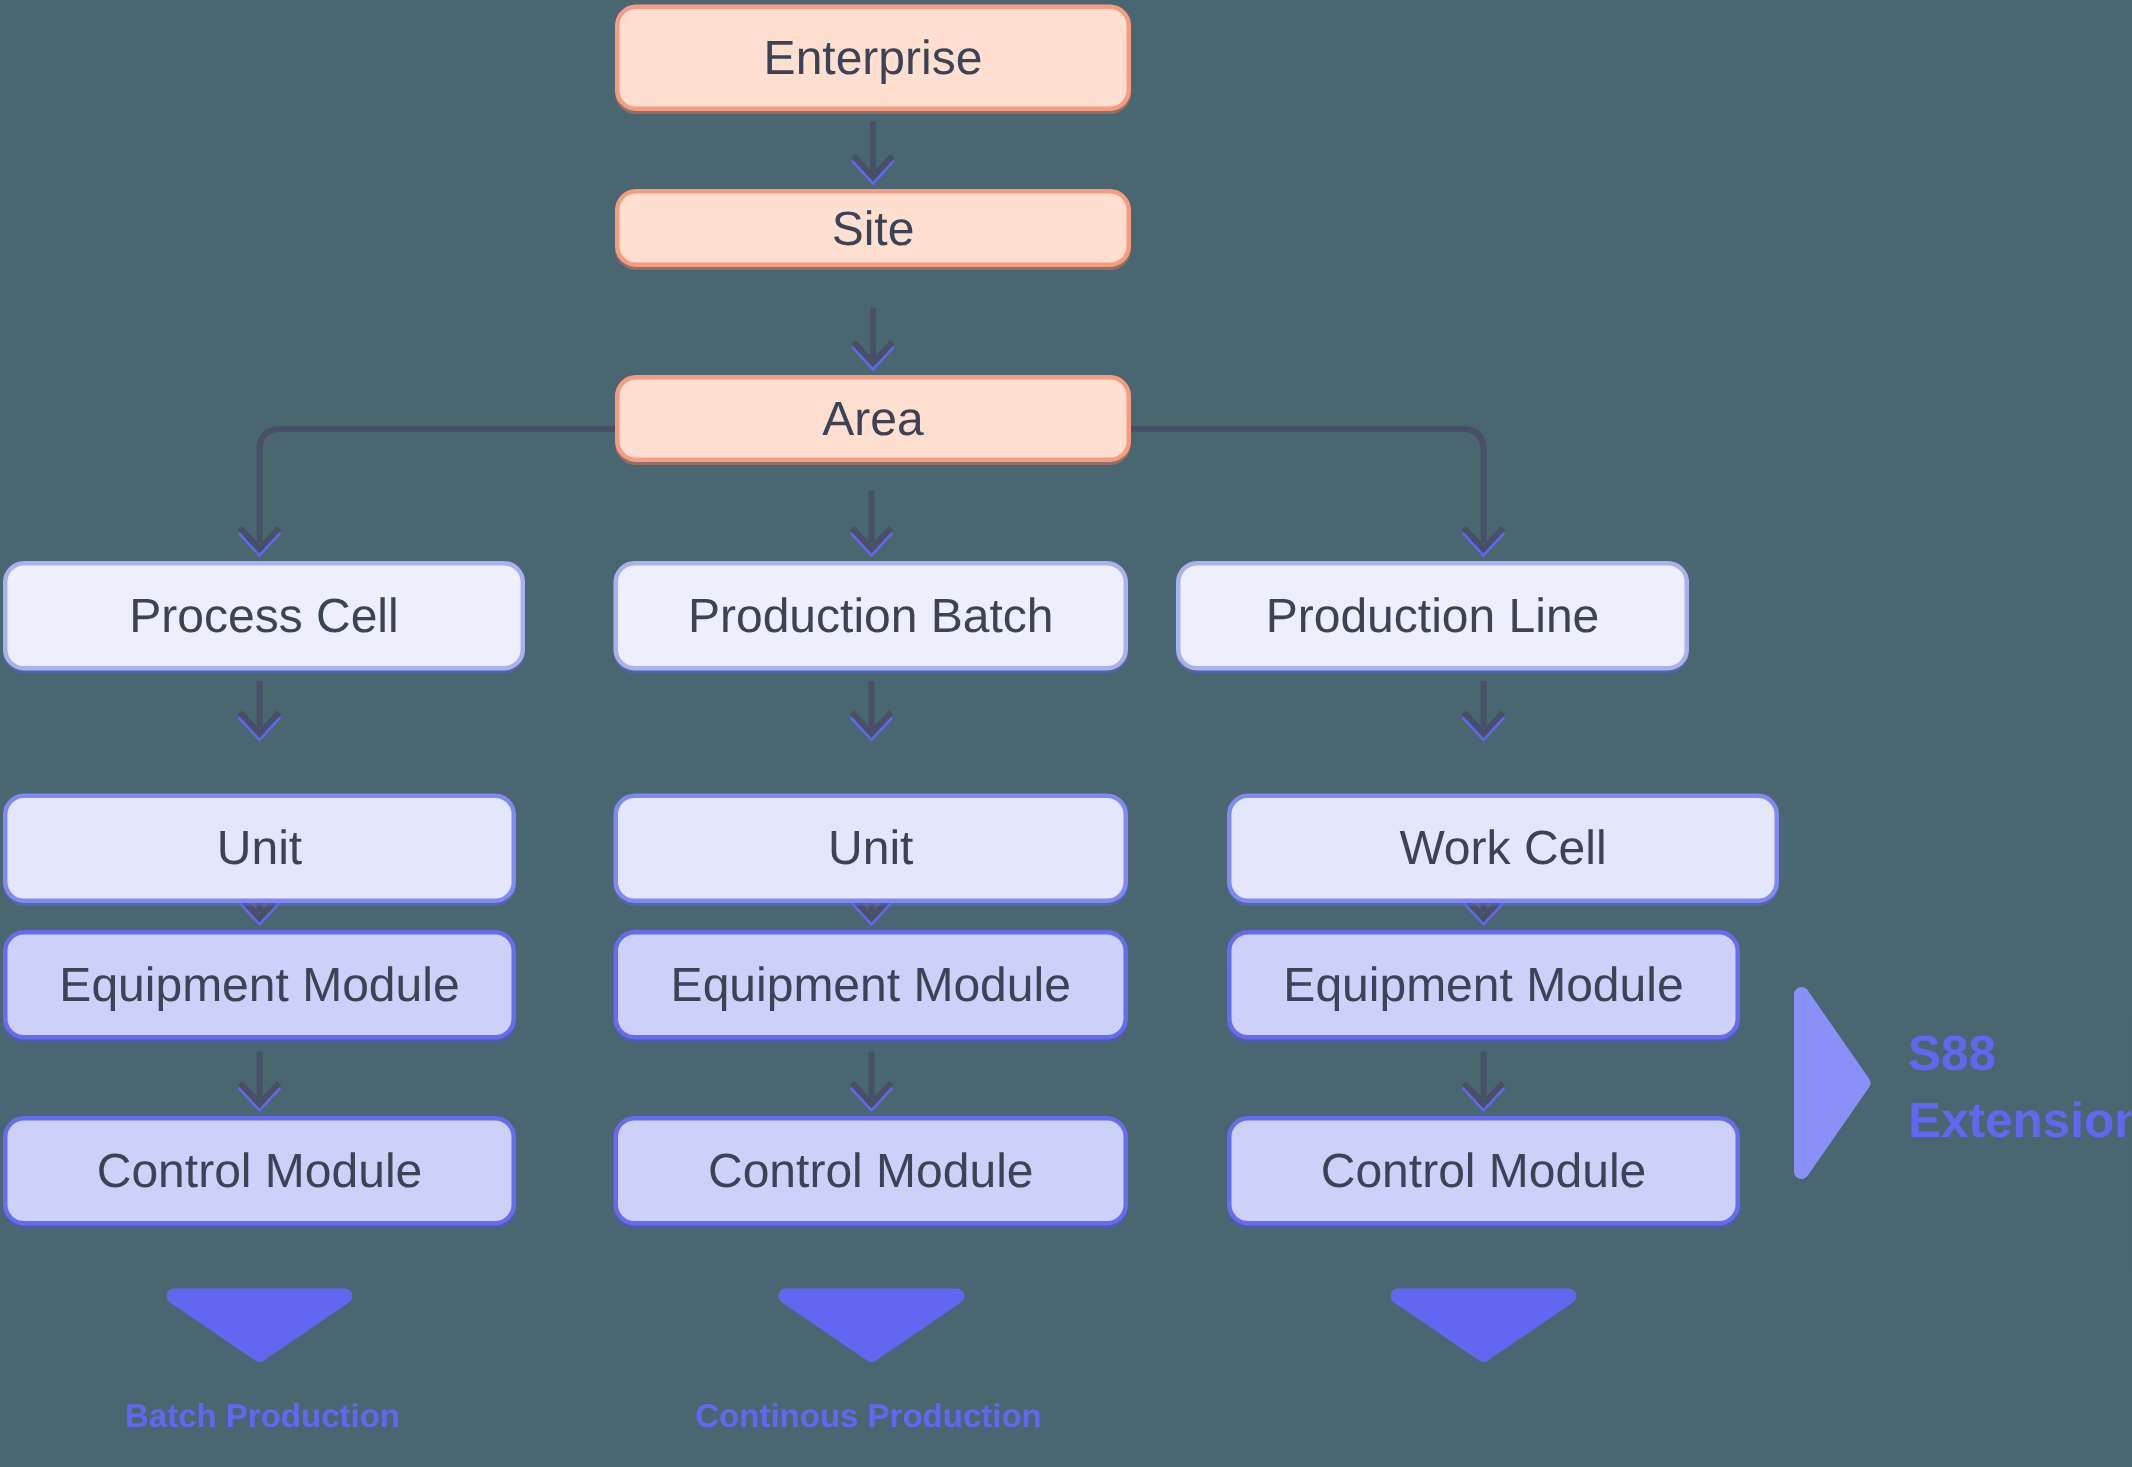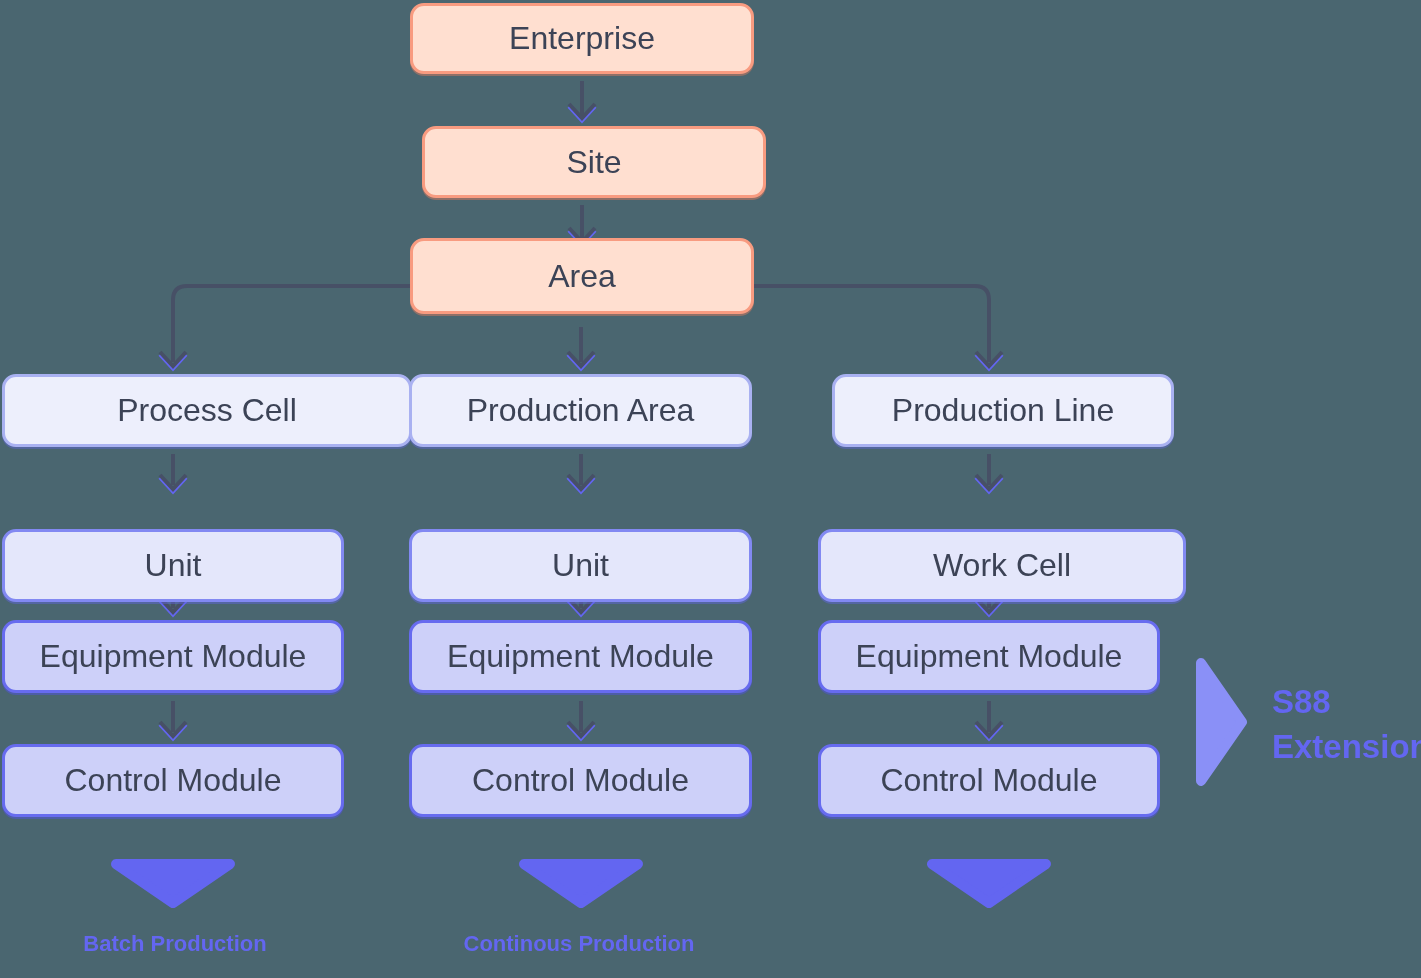--- a/index.html
+++ b/index.html
@@ -114,34 +114,34 @@
     </g>
 
     <path class="tri" d="M 116 864 L 230 864 L 173 903 Z"></path>
     <path class="tri" d="M 524 864 L 638 864 L 581 903 Z"></path>
     <path class="tri" d="M 932 864 L 1046 864 L 989 903 Z"></path>
 
     <path class="tri tri--light" d="M 1201 663 L 1242 722 L 1201 781 Z"></path>
   </svg>
 
   <div class="node node--root" style="left:410px;top:3px;width:344px;height:71px">Enterprise</div>
-  <div class="node node--root" style="left:422px;top:126px;width:344px;height:72px">Site</div>
-  <div class="node node--root" style="left:410px;top:238px;width:344px;height:76px">Area</div>
+  <div class="node node--root" style="left:410px;top:126px;width:344px;height:52px">Site</div>
+  <div class="node node--root" style="left:410px;top:250px;width:344px;height:58px">Area</div>
 
-  <div class="node node--l1" style="left:2px;top:374px;width:410px;height:73px">Process Cell</div>
+  <div class="node node--l1" style="left:2px;top:374px;width:348px;height:73px">Process Cell</div>
   <div class="node node--l2" style="left:2px;top:497px;width:342px;height:73px">Unit</div>
   <div class="node node--l3" style="left:2px;top:620px;width:342px;height:73px">Equipment Module</div>
   <div class="node node--l3" style="left:2px;top:744px;width:342px;height:73px">Control Module</div>
 
-  <div class="node node--l1" style="left:409px;top:374px;width:343px;height:73px">Production Area</div>
+  <div class="node node--l1" style="left:409px;top:374px;width:343px;height:73px">Production Batch</div>
   <div class="node node--l2" style="left:409px;top:497px;width:343px;height:73px">Unit</div>
   <div class="node node--l3" style="left:409px;top:620px;width:343px;height:73px">Equipment Module</div>
   <div class="node node--l3" style="left:409px;top:744px;width:343px;height:73px">Control Module</div>
 
-  <div class="node node--l1" style="left:832px;top:374px;width:342px;height:73px">Production Line</div>
+  <div class="node node--l1" style="left:784px;top:374px;width:342px;height:73px">Production Line</div>
   <div class="node node--l2" style="left:818px;top:497px;width:368px;height:73px">Work Cell</div>
   <div class="node node--l3" style="left:818px;top:620px;width:342px;height:73px">Equipment Module</div>
   <div class="node node--l3" style="left:818px;top:744px;width:342px;height:73px">Control Module</div>
 
   <div class="outcome-label" style="left:175px">Batch Production</div>
   <div class="outcome-label" style="left:579px">Continous Production</div>
 
   <div class="annotation">
     <div>S88</div>
     <div>Extension</div>

